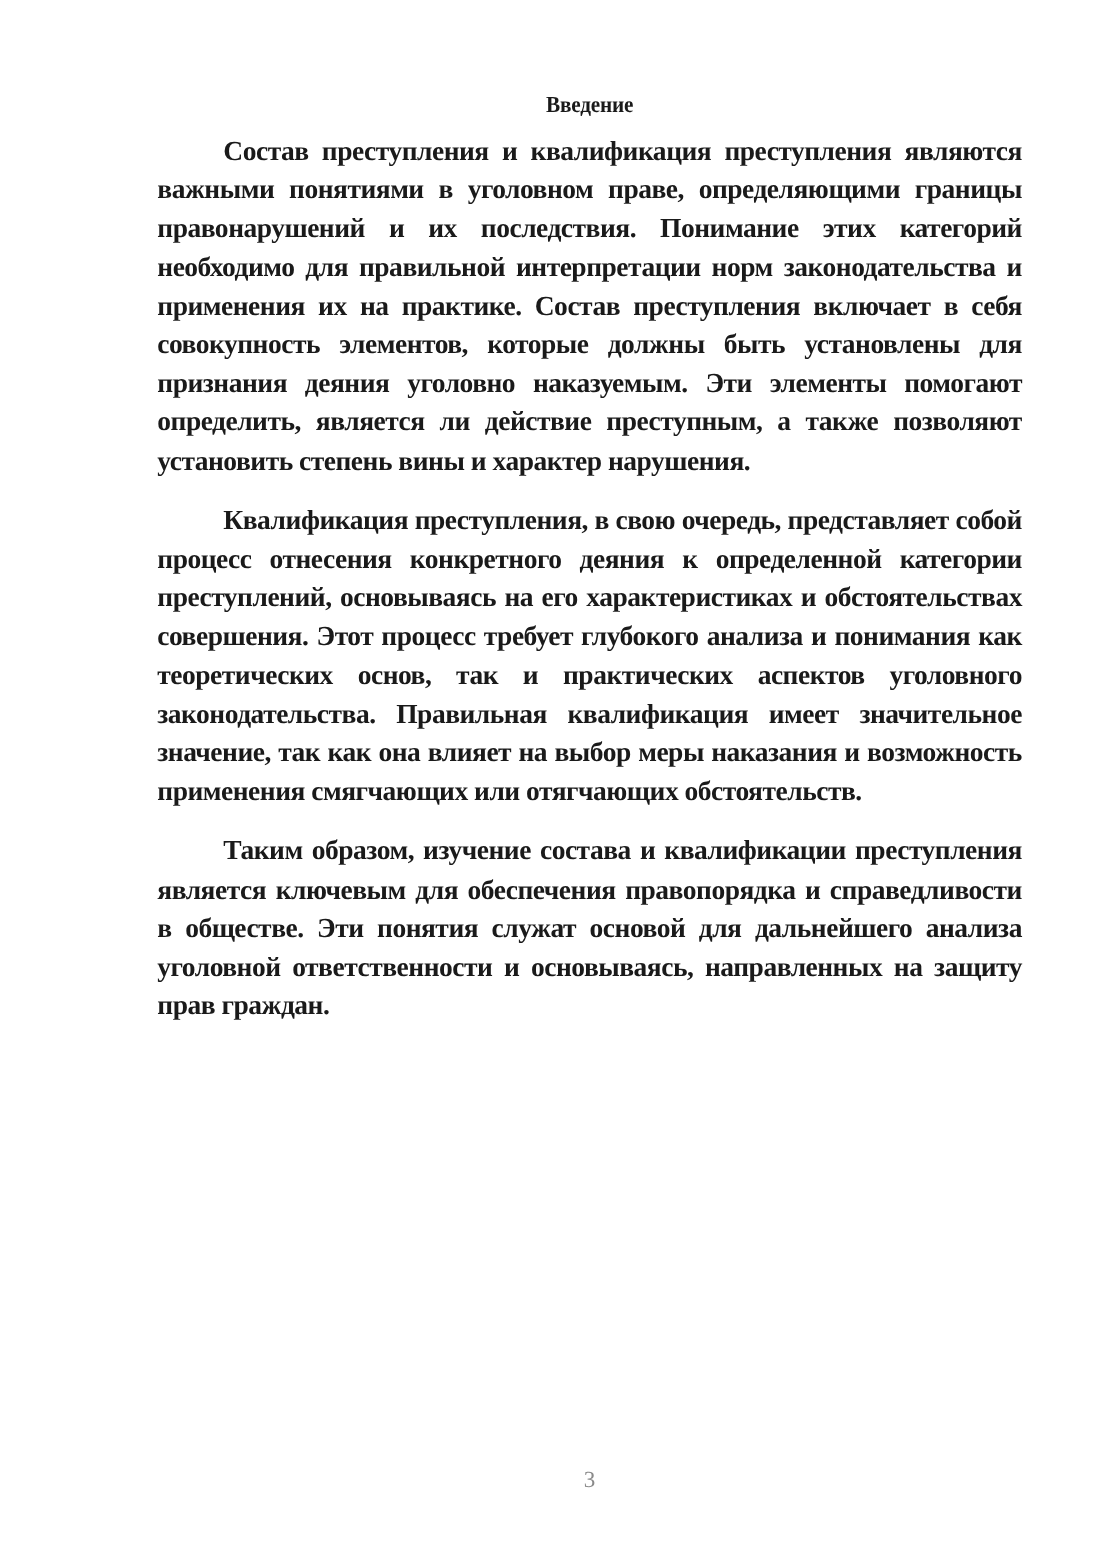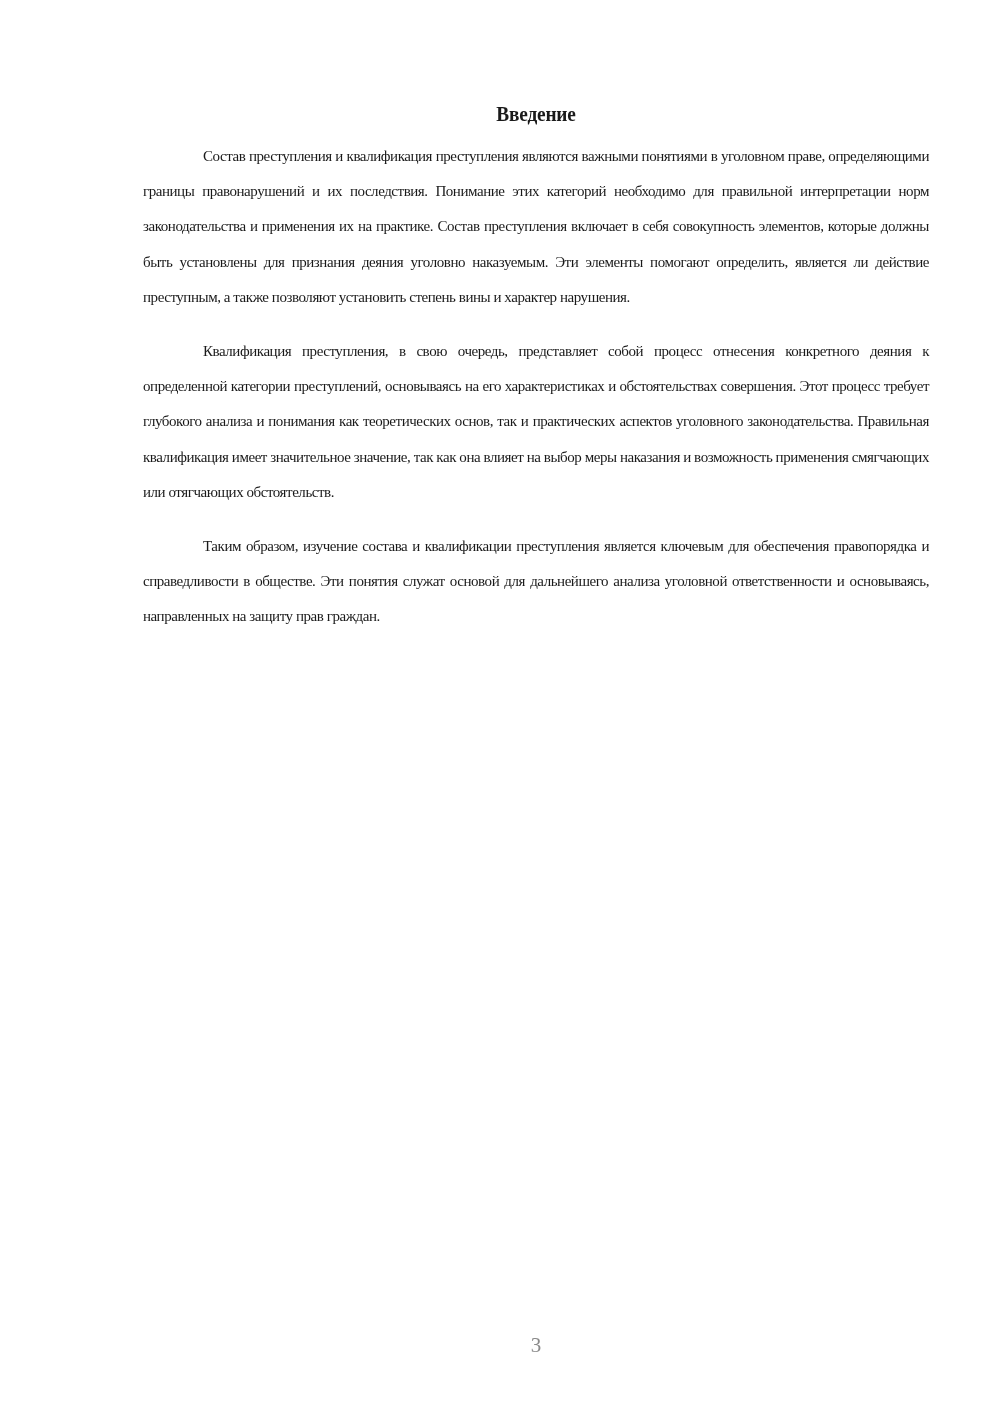--- a/index.html
+++ b/index.html
@@ -18,41 +18,42 @@
     .page {
       position: absolute;
       left: 0; top: 0;
       width: 1000px;
       height: 1414px;
       background: #ffffff;
     }
     .content {
       position: absolute;
       left: 143px;
-      top: 99px;
+      top: 80px;
       width: 786px;
     }
     .title {
       text-align: center;
       font-weight: bold;
       font-size: 21px;
       line-height: 30px;
       margin: 0 0 10px 0;
       letter-spacing: -0.2px;
       padding-left: 0;
       transform: scaleX(0.92);
     }
     .para {
-      font-size: 15px;
+      font-size: 25px;
       line-height: 35.2px;
       text-align: justify;
       text-indent: 60px;
       margin: 0 0 19px 0;
       letter-spacing: -0.45px;
       word-spacing: 0px;
+      font-weight: bold;
     }
     .page-number {
       position: absolute;
       left: 0;
       width: 1072px;
       top: 1333px;
       text-align: center;
       font-size: 21px;
       color: #8a8a8a;
       font-family: "Liberation Serif", "DejaVu Serif", serif;

